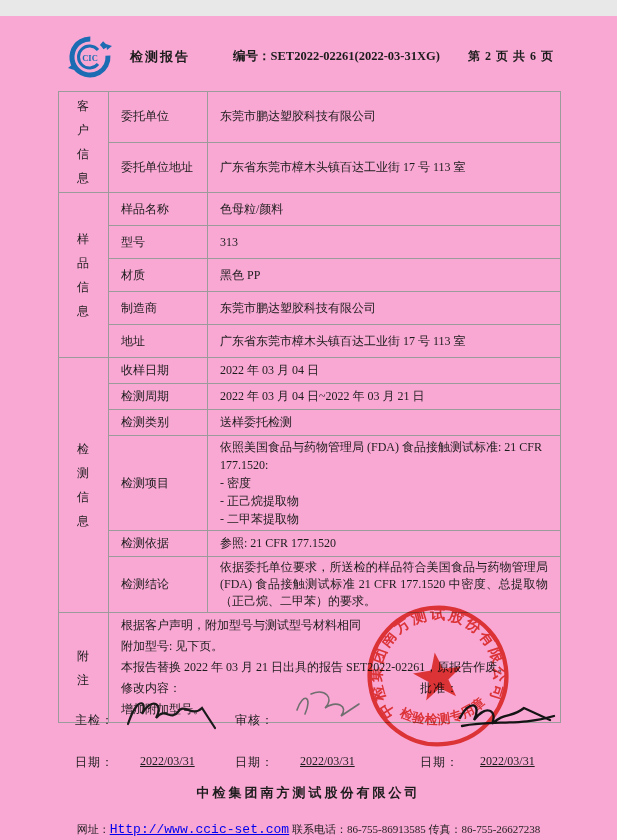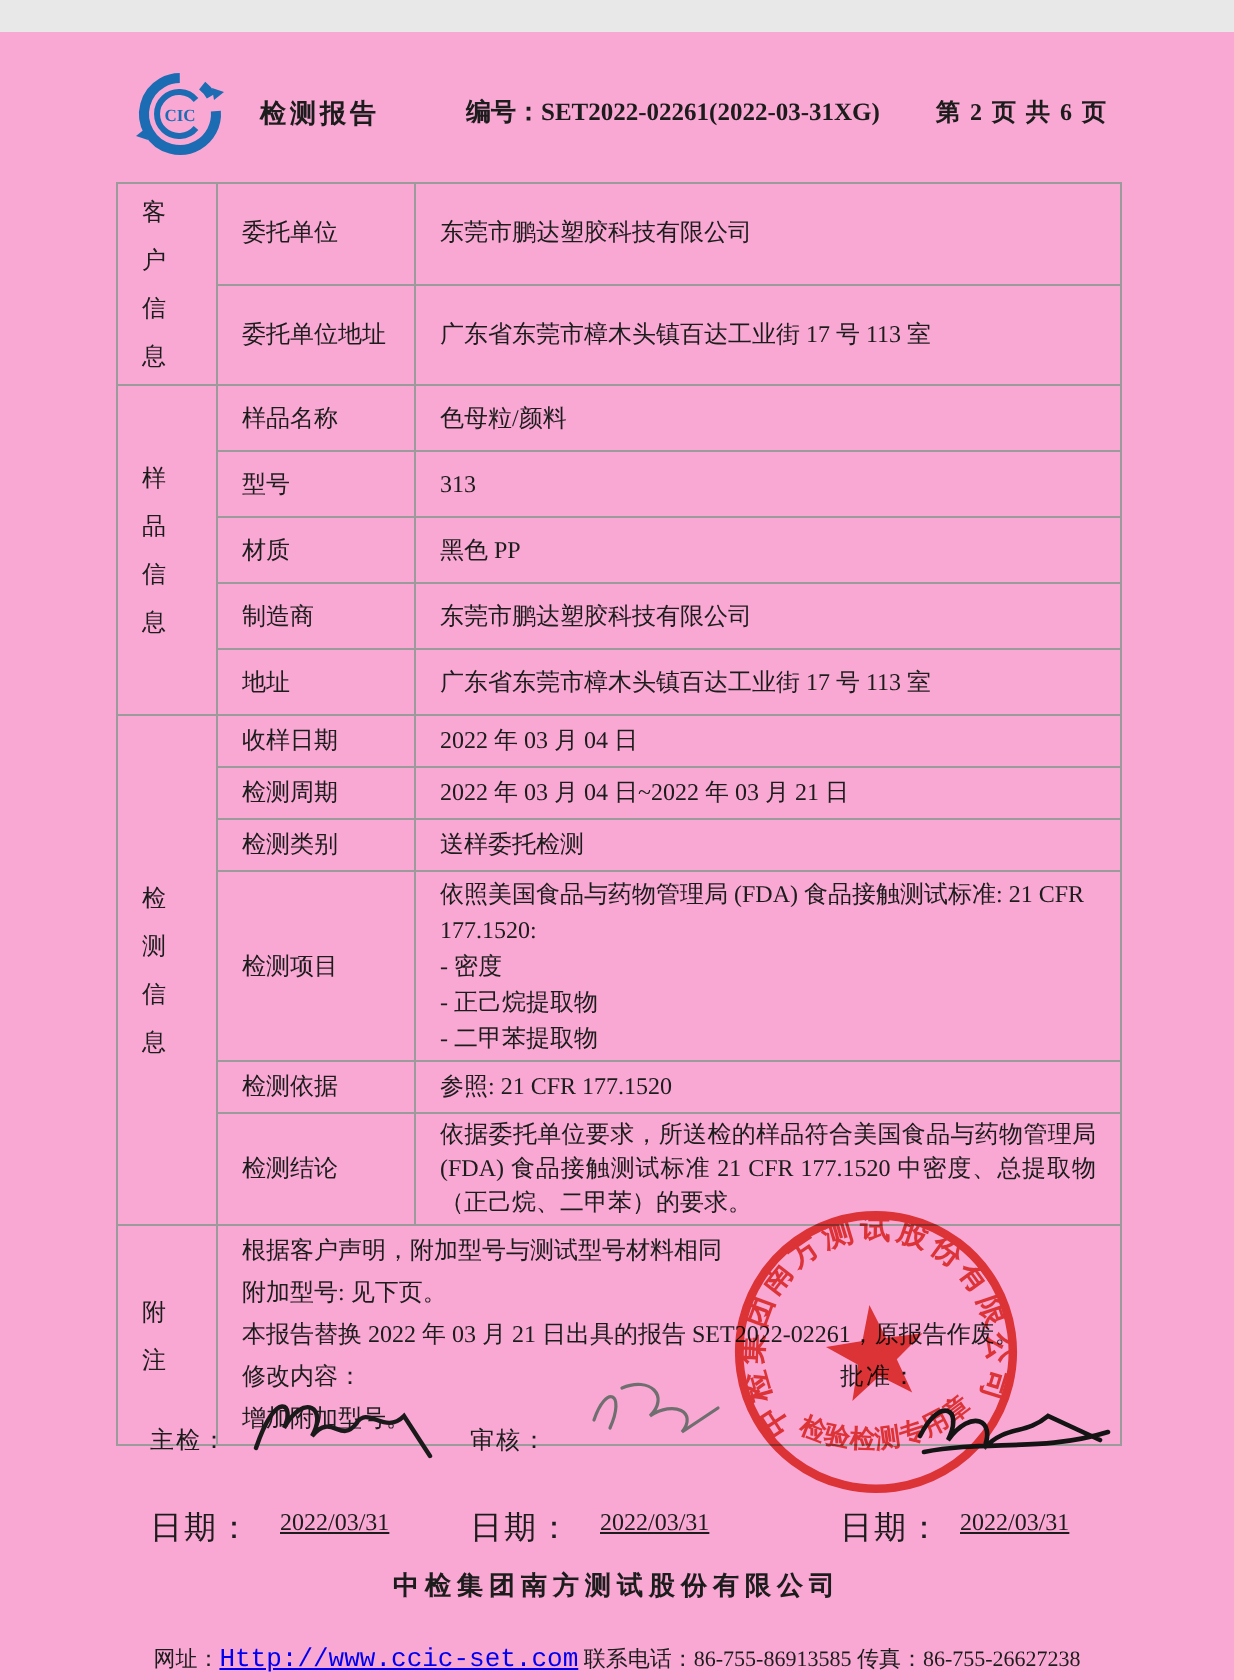--- a/index.html
+++ b/index.html
@@ -15,33 +15,33 @@
   .hdr-title { position:absolute; left:130px; top:16px; font-size:13px; font-weight:bold; letter-spacing:2px; }
   .hdr-no { position:absolute; left:233px; top:16px; font-size:12.5px; font-weight:bold;font-family:Liberation Serif, serif; }
   .hdr-page { position:absolute; left:468px; top:16px; font-size:12px; font-weight:bold; letter-spacing:1px; }
 
   
   table.rep { position:absolute; top:75px; left:58px; width:502px; border-collapse:collapse; table-layout:fixed; }
   table.rep td {
     border:1px solid #9b9b9b; font-size:12px; vertical-align:middle;
     padding:2px 12px; overflow:hidden;
   }
-  td.grp { text-align:left; line-height:24px; letter-spacing:1px; padding:2px 12px; }
+  td.grp { text-align:center; line-height:24px; letter-spacing:1px; padding:2px 12px; }
   td.lbl { padding-left:14px; }
   td.val { padding-left:14px; }
   tr.r33 { height:33px; }
   tr.r26 { height:26px; }
   td.multi { line-height:18px; padding-top:5px; padding-bottom:5px; vertical-align:top; }
   td.para { line-height:17px; padding-top:4px; padding-bottom:4px; text-align:justify; vertical-align:middle; }
   td.notes { line-height:21px; padding-top:6px; padding-bottom:6px; vertical-align:top; }
 
   
   .sig-label { position:absolute; font-size:12px; letter-spacing:1px; }
   .sig-svg { position:absolute; z-index:5; }
-  .date-label { position:absolute; font-size:16px; letter-spacing:1px; }
+  .date-label { position:absolute; font-size:12px; letter-spacing:1px; }
   .date-val { position:absolute; font-size:12px;text-decoration:underline; }
 
   
   .seal { position:absolute; left:362px; top:584px; width:152px; height:152px;
           transform:rotate(-8deg); opacity:0.9; mix-blend-mode:multiply; z-index:4; }
 
   
   .ftr { position:absolute; left:0; width:617px; text-align:center; }
   .ftr-company { top:768px; font-size:13px; font-weight:bold; letter-spacing:3px; }
   .ftr-line1 { top:790px; font-size:11px; }

